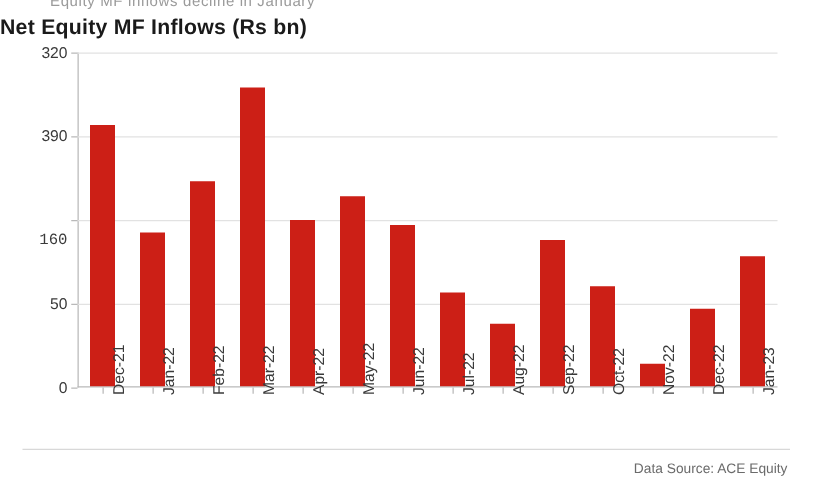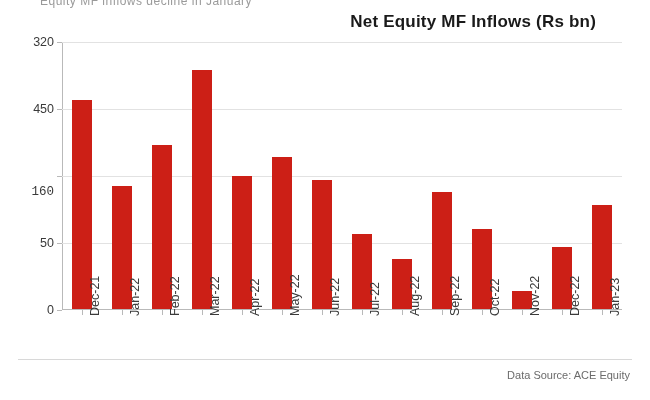--- a/index.html
+++ b/index.html
@@ -27,21 +27,21 @@
     font-size: 12px;
     color: #9a9a9a;
     letter-spacing: 0.5px;
     white-space: nowrap;
   }
   .chart-title {
     position: absolute;
     left: 0;
     top: 12px;
     width: 596px;
-    text-align: right;
+    text-align: left;
     font-size: 17px;
     font-weight: bold;
     color: #1a1a1a;
     letter-spacing: 0.2px;
   }
   
   #plot {
     position: absolute;
     left: 62px;
     top: 42px;
@@ -215,15 +215,15 @@
       <div class="xtick-label" style="left: 528px;">Nov-22</div>
       <div class="xtick-label" style="left: 568px;">Dec-22</div>
       <div class="xtick-label" style="left: 608px;">Jan-23</div>
     </div>
 
   <div class="baseline-rule"></div>
   <div class="source-note">Data Source: ACE Equity</div>
 <div class="ytick-label" style="top: 310px; right: 596px;">0</div>
     <div class="ytick-label" style="top: 243px; right: 596px;">50</div>
     <div class="ytick-label" style="top: 192px; right: 596px; font-family: Liberation Mono, monospace;">160</div>
-    <div class="ytick-label" style="top: 109px; right: 596px;">450</div>
+    <div class="ytick-label" style="top: 109px; right: 596px;">390</div>
     <div class="ytick-label" style="top: 42px; right: 596px;">320</div>
   </div>
 
 </body></html>

